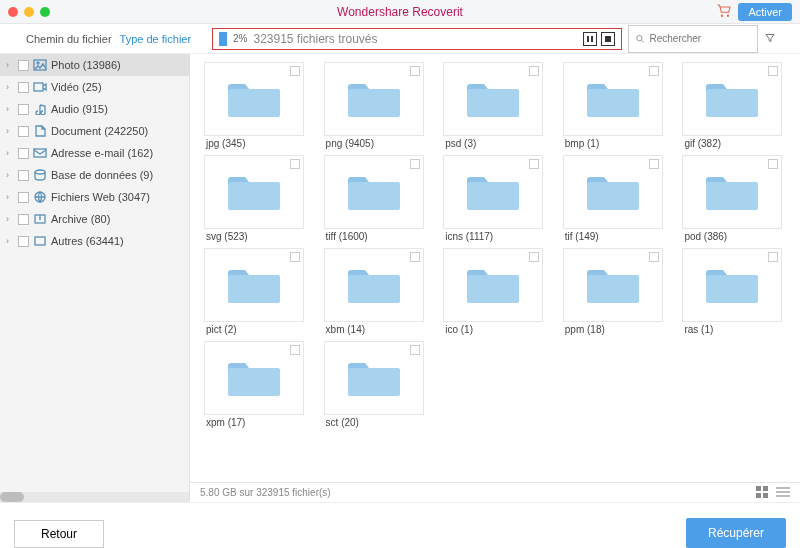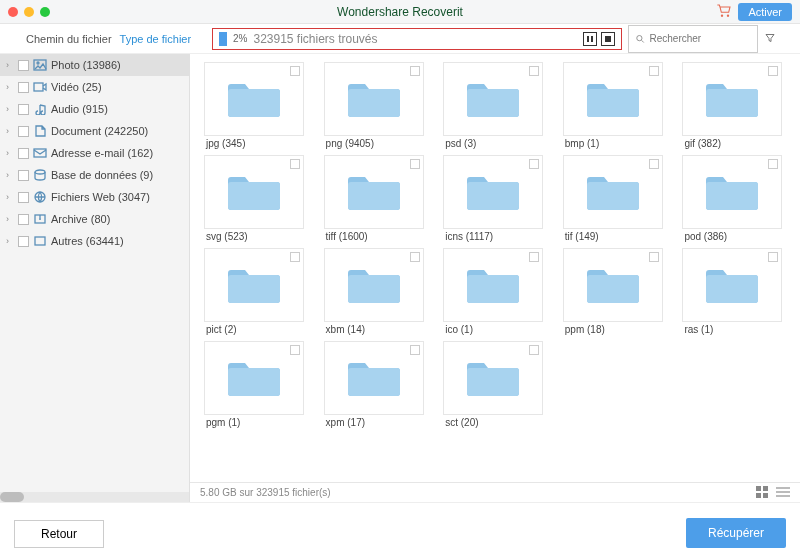--- a/index.html
+++ b/index.html
@@ -4,21 +4,21 @@
 <style>
 * { box-sizing: border-box; margin: 0; padding: 0; font-family: -apple-system, "Helvetica Neue", Arial, sans-serif; }
 body { width: 800px; height: 548px; background: #fff; overflow: hidden; font-size: 11px; color: #333; }
 
 .titlebar { height: 24px; background: #f5f6f7; display: flex; align-items: center; padding: 0 8px; position: relative; border-bottom: 1px solid #e5e5e5; }
 .traffic { display: flex; gap: 6px; }
 .dot { width: 10px; height: 10px; border-radius: 50%; }
 .dot.red { background: #ff5f56; }
 .dot.yel { background: #ffbd2e; }
 .dot.grn { background: #27c93f; }
-.titlebar-title { position: absolute; left: 0; right: 0; text-align: center; font-size: 12px; color: #14532d; pointer-events: none; }
+.titlebar-title { position: absolute; left: 0; right: 0; text-align: center; font-size: 12px; color: #be185d; pointer-events: none; }
 .titlebar-right { margin-left: auto; display: flex; align-items: center; gap: 6px; }
 .cart-icon svg { width: 16px; height: 16px; stroke: #e56b53; fill: none; }
 .activate-btn { background: #4d9ee9; color: #fff; border: none; padding: 3px 10px; border-radius: 3px; font-size: 11px; cursor: pointer; }
 
 .toolbar { height: 30px; display: flex; align-items: center; padding: 0 24px; gap: 6px; border-bottom: 1px solid #eee; }
 .tabs { display: flex; gap: 4px; width: 182px; }
 .tab { font-size: 11px; padding: 4px 2px; cursor: pointer; color: #555; }
 .tab.active { color: #2c8fd6; font-weight: 500; }
 .progress-area { flex: 1; display: flex; align-items: center; border: 1px solid #d53a3a; padding: 2px 6px; height: 22px; gap: 6px; }
 .prog-bar { width: 8px; height: 14px; background: #4d9ee9; }
@@ -347,30 +347,20 @@
         </div>
         <div class="item">
           <div class="folder-box">
             <span class="item-ck"></span>
             <span class="folder-ic"><svg viewBox="0 0 60 44">
                 <path d="M4 10c0-2 1-3 3-3h14l4 5h28c2 0 3 1 3 3v22c0 2-1 3-3 3H7c-2 0-3-1-3-3V10z" fill="#8fc4e8"></path>
                 <path d="M4 15c0-2 1-3 3-3h46c2 0 3 1 3 3v22c0 2-1 3-3 3H7c-2 0-3-1-3-3V15z" fill="#a8d3ef"></path>
               </svg></span>
           </div>
           <div class="item-label">ras (1)</div>
-        </div>
-        <div class="item">
-          <div class="folder-box">
-            <span class="item-ck"></span>
-            <span class="folder-ic"><svg viewBox="0 0 60 44">
-                <path d="M4 10c0-2 1-3 3-3h14l4 5h28c2 0 3 1 3 3v22c0 2-1 3-3 3H7c-2 0-3-1-3-3V10z" fill="#8fc4e8"></path>
-                <path d="M4 15c0-2 1-3 3-3h46c2 0 3 1 3 3v22c0 2-1 3-3 3H7c-2 0-3-1-3-3V15z" fill="#a8d3ef"></path>
-              </svg></span>
-          </div>
-          <div class="item-label">pgm (1)</div>
         </div>
         <div class="item">
           <div class="folder-box">
             <span class="item-ck"></span>
             <span class="folder-ic"><svg viewBox="0 0 60 44">
                 <path d="M4 10c0-2 1-3 3-3h14l4 5h28c2 0 3 1 3 3v22c0 2-1 3-3 3H7c-2 0-3-1-3-3V10z" fill="#8fc4e8"></path>
                 <path d="M4 15c0-2 1-3 3-3h46c2 0 3 1 3 3v22c0 2-1 3-3 3H7c-2 0-3-1-3-3V15z" fill="#a8d3ef"></path>
               </svg></span>
           </div>
           <div class="item-label">xpm (17)</div>

